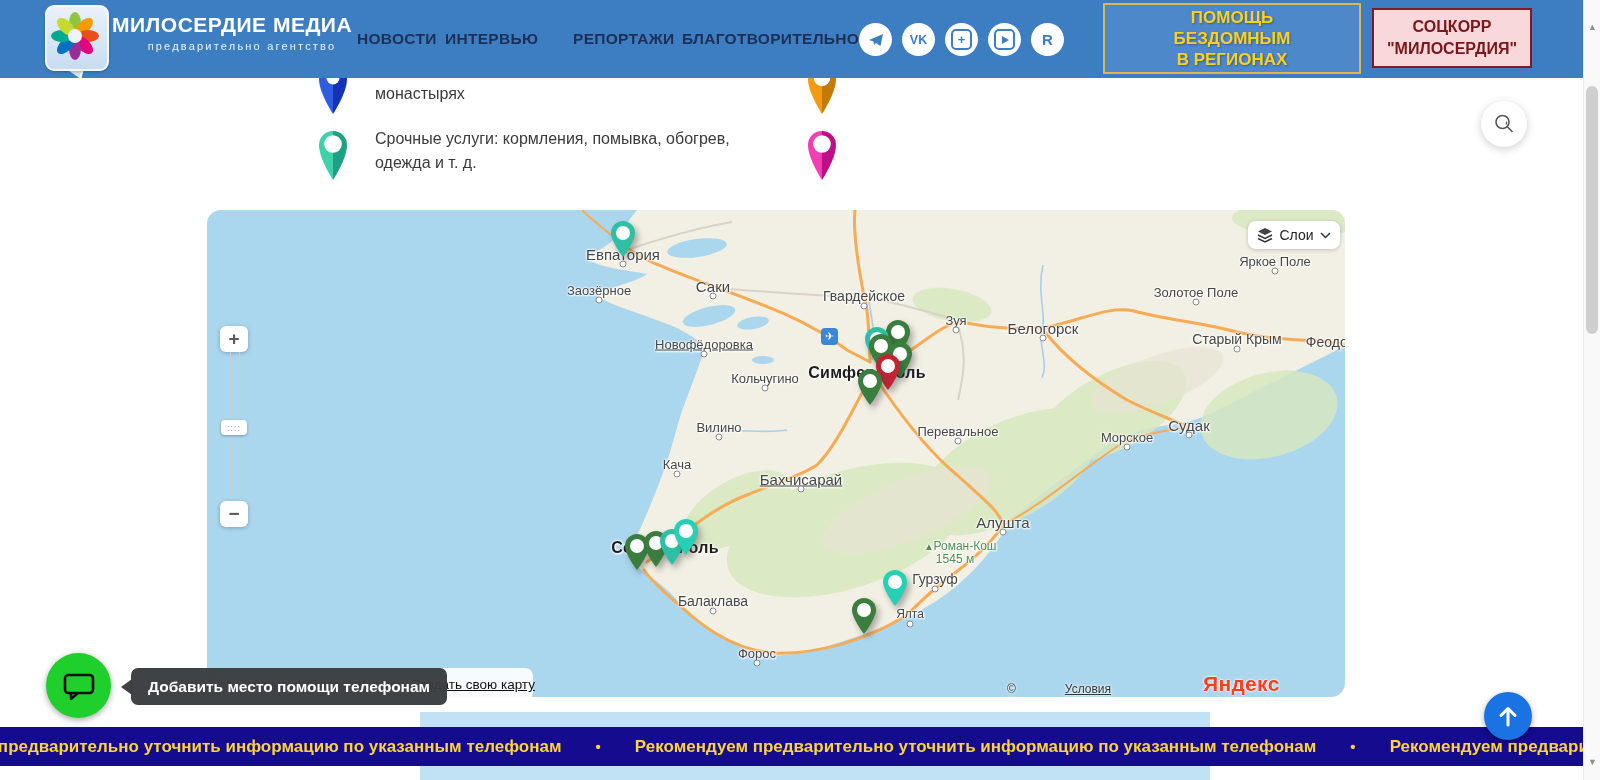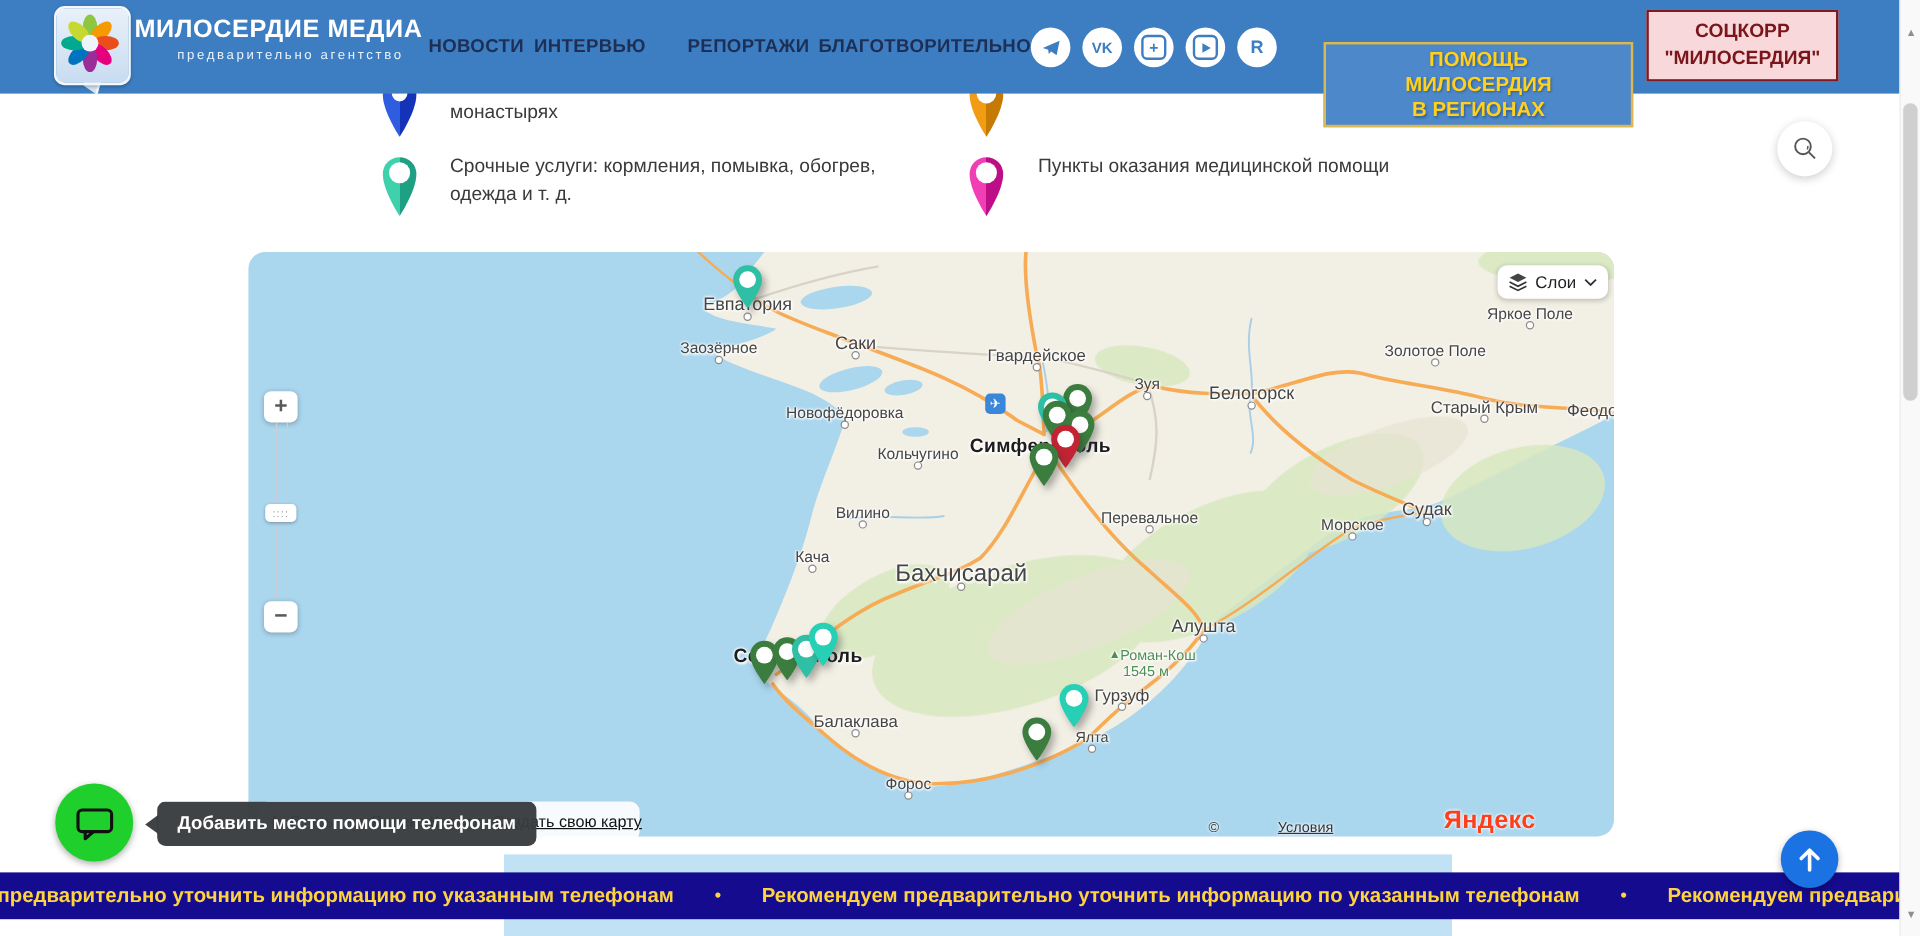--- a/index.html
+++ b/index.html
@@ -15,21 +15,21 @@
   .logo-sub{position:absolute;left:112px;top:40px;width:260px;color:#eaf2fb;font-size:11px;letter-spacing:2.2px;text-align:center;}
   .nav-item{position:absolute;top:30px;color:#1e2f55;font-weight:bold;font-size:15.5px;letter-spacing:.3px;cursor:pointer;margin-left:20px;}
   .soc{position:absolute;top:23px;width:33px;height:33px;border-radius:50%;background:#fff;color:#3d7ec2;
        display:flex;align-items:center;justify-content:center;font-weight:bold;cursor:pointer;}
   .soc .sq{width:17px;height:17px;border:2px solid #3d7ec2;border-radius:5px;display:flex;align-items:center;justify-content:center;
            font-size:13px;font-weight:bold;color:#3d7ec2;line-height:1;}
   .soc .tri{width:0;height:0;border-left:7px solid #3d7ec2;border-top:4.5px solid transparent;border-bottom:4.5px solid transparent;margin-left:1px;}
   .cta1{position:absolute;left:1103px;top:3px;width:258px;height:71px;background:#4d88cb;border:2px solid #dcb84e;
         box-sizing:border-box;display:flex;flex-direction:column;align-items:center;justify-content:center;
         color:#ffd01d;font-weight:bold;font-size:17px;line-height:1.25;text-align:right;cursor:pointer;
-        text-shadow:1px 1px 2px rgba(0,0,0,.3);margin-top:32px;}
+        text-shadow:1px 1px 2px rgba(0,0,0,.3);}
   .cta2{position:absolute;left:1372px;top:8px;width:160px;height:60px;background:#f8d8da;border:2px solid #7e1b20;
         box-sizing:border-box;display:flex;flex-direction:column;align-items:center;justify-content:center;
         color:#7a161b;font-weight:bold;font-size:16px;line-height:1.35;text-align:center;cursor:pointer;}
   
   .legend-text{position:absolute;font-size:16px;color:#3a3a3a;line-height:24px;z-index:10;}
   .legend-pin{position:absolute;z-index:10;}
   
   .search-btn{position:absolute;left:1481px;top:101px;width:46px;height:46px;border-radius:50%;background:#fff;
               box-shadow:0 2px 8px rgba(0,0,0,.2);display:flex;align-items:center;justify-content:center;cursor:pointer;z-index:30;}
   
@@ -139,21 +139,20 @@
       <defs>
           <linearGradient id="g-magenta" x1="0" y1="0" x2="1" y2="0">
         <stop offset="0.5" stop-color="#f23eb4"></stop>
             <stop offset="0.5" stop-color="#bd0d87"></stop>
           </linearGradient>
         </defs>
       <path d="M16 52C16 52 2 31 2 17A14 14 0 1 1 30 17C30 31 16 52 16 52Z" fill="url(#g-magenta)"></path>
       <circle cx="16" cy="16" r="8.8" fill="#fff"></circle>
       </svg>
   </div>
-  <div class="legend-text" style="left:865px;top:127px;width:430px;">Пункты оказания медицинской помощи</div>
 
   <div class="map">
     <svg class="base" width="1138" height="487" viewBox="0 0 1138 487">
 
       <path d="M430,0 L408,28 C400,38 385,42 380,48 C390,58 420,60 440,64 C430,72 400,78 388,84
                C400,95 440,105 470,118 C485,126 495,132 497,140 C490,165 475,195 468,225
                C460,255 448,285 435,315 C425,335 418,350 437,362 C450,372 460,378 470,390
                C480,402 490,412 510,424 C530,436 545,444 560,446 C600,446 650,428 700,407
                C730,394 760,370 780,345 C792,330 800,318 800,312 C820,295 860,265 900,235
                C940,210 970,220 1000,205 C1040,185 1080,165 1110,150 C1125,143 1132,138 1138,136
@@ -212,21 +211,21 @@
 
     <div id="map-overlays">
       <div class="airport">✈</div>
       <div class="map-label sip" style="left:629px;top:146px;font-size:12px;margin-left:48px;">SIP</div>
     <div class="map-label" style="left: 416px; top: 44px; font-size: 15px;">Евпатория</div>
         <div class="map-dot" style="left: 416px; top: 54px;"></div>
         <div class="map-label" style="left: 392px; top: 80px; font-size: 13px;">Заозёрное</div>
         <div class="map-dot" style="left: 392px; top: 90px;"></div>
         <div class="map-label" style="left: 506px; top: 76px; font-size: 15px;">Саки</div>
         <div class="map-dot" style="left: 506px; top: 86px;"></div>
-        <div class="map-label" style="left: 497px; top: 134px; font-size: 13px;">Новофёдоровка</div>
+        <div class="map-label" style="left: 497px; top: 134px; font-size: 13px; text-decoration: underline;">Новофёдоровка</div>
         <div class="map-dot" style="left: 497px; top: 144px;"></div>
         <div class="map-label" style="left: 657px; top: 86px; font-size: 14px;">Гвардейское</div>
         <div class="map-dot" style="left: 657px; top: 96px;"></div>
         <div class="map-label" style="left: 749px; top: 110px; font-size: 13px;">Зуя</div>
         <div class="map-dot" style="left: 749px; top: 120px;"></div>
         <div class="map-label" style="left: 836px; top: 118px; font-size: 15px;">Белогорск</div>
         <div class="map-dot" style="left: 836px; top: 128px;"></div>
         <div class="map-label" style="left: 989px; top: 82px; font-size: 13px;">Золотое Поле</div>
         <div class="map-dot" style="left: 989px; top: 92px;"></div>
         <div class="map-label" style="left: 1068px; top: 51px; font-size: 13px;">Яркое Поле</div>
@@ -234,21 +233,21 @@
         <div class="map-label" style="left: 1030px; top: 129px; font-size: 14px;">Старый Крым</div>
         <div class="map-dot" style="left: 1030px; top: 139px;"></div>
         <div class="map-label" style="left: 1131px; top: 132px; font-size: 14px;">Феодосия</div>
         <div class="map-label" style="left: 558px; top: 168px; font-size: 13px;">Кольчугино</div>
         <div class="map-dot" style="left: 558px; top: 178px;"></div>
         <div class="map-label city" style="left: 660px; top: 163px; font-size: 16px;">Симферополь</div>
         <div class="map-label" style="left: 512px; top: 217px; font-size: 13px;">Вилино</div>
         <div class="map-dot" style="left: 512px; top: 227px;"></div>
         <div class="map-label" style="left: 470px; top: 254px; font-size: 13px;">Кача</div>
         <div class="map-dot" style="left: 470px; top: 264px;"></div>
-        <div class="map-label" style="left: 594px; top: 269px; font-size: 20px;">Бахчисарай</div>
+        <div class="map-label" style="left: 594px; top: 269px; font-size: 15px; text-decoration: underline;">Бахчисарай</div>
         <div class="map-dot" style="left: 594px; top: 279px;"></div>
         <div class="map-label" style="left: 751px; top: 221px; font-size: 13px;">Перевальное</div>
         <div class="map-dot" style="left: 751px; top: 231px;"></div>
         <div class="map-label" style="left: 920px; top: 227px; font-size: 13px;">Морское</div>
         <div class="map-dot" style="left: 920px; top: 237px;"></div>
         <div class="map-label" style="left: 982px; top: 215px; font-size: 15px;">Судак</div>
         <div class="map-dot" style="left: 982px; top: 225px;"></div>
         <div class="map-label" style="left: 796px; top: 312px; font-size: 15px;">Алушта</div>
         <div class="map-dot" style="left: 796px; top: 322px;"></div>
         <div class="map-label" style="left: 728px; top: 369px; font-size: 14px;">Гурзуф</div>
@@ -385,21 +384,21 @@
     </div>
     <div class="soc" style="left:988px;">
       <span class="sq">
           <span class="tri"></span>
         </span>
     </div>
     <div class="soc" style="left:1031px;font-size:15px;">R</div>
 
     <div class="cta1">
       <span>ПОМОЩЬ</span>
-      <span>МИЛОСЕРДИЯ</span>
+      <span>БЕЗДОМНЫМ</span>
       <span>В РЕГИОНАХ</span>
     </div>
     <div class="cta2">
       <span>СОЦКОРР</span>
       <span>"МИЛОСЕРДИЯ"</span>
     </div>
   </div>
 
   <div class="search-btn">
     <svg width="22" height="22" viewBox="0 0 22 22">

